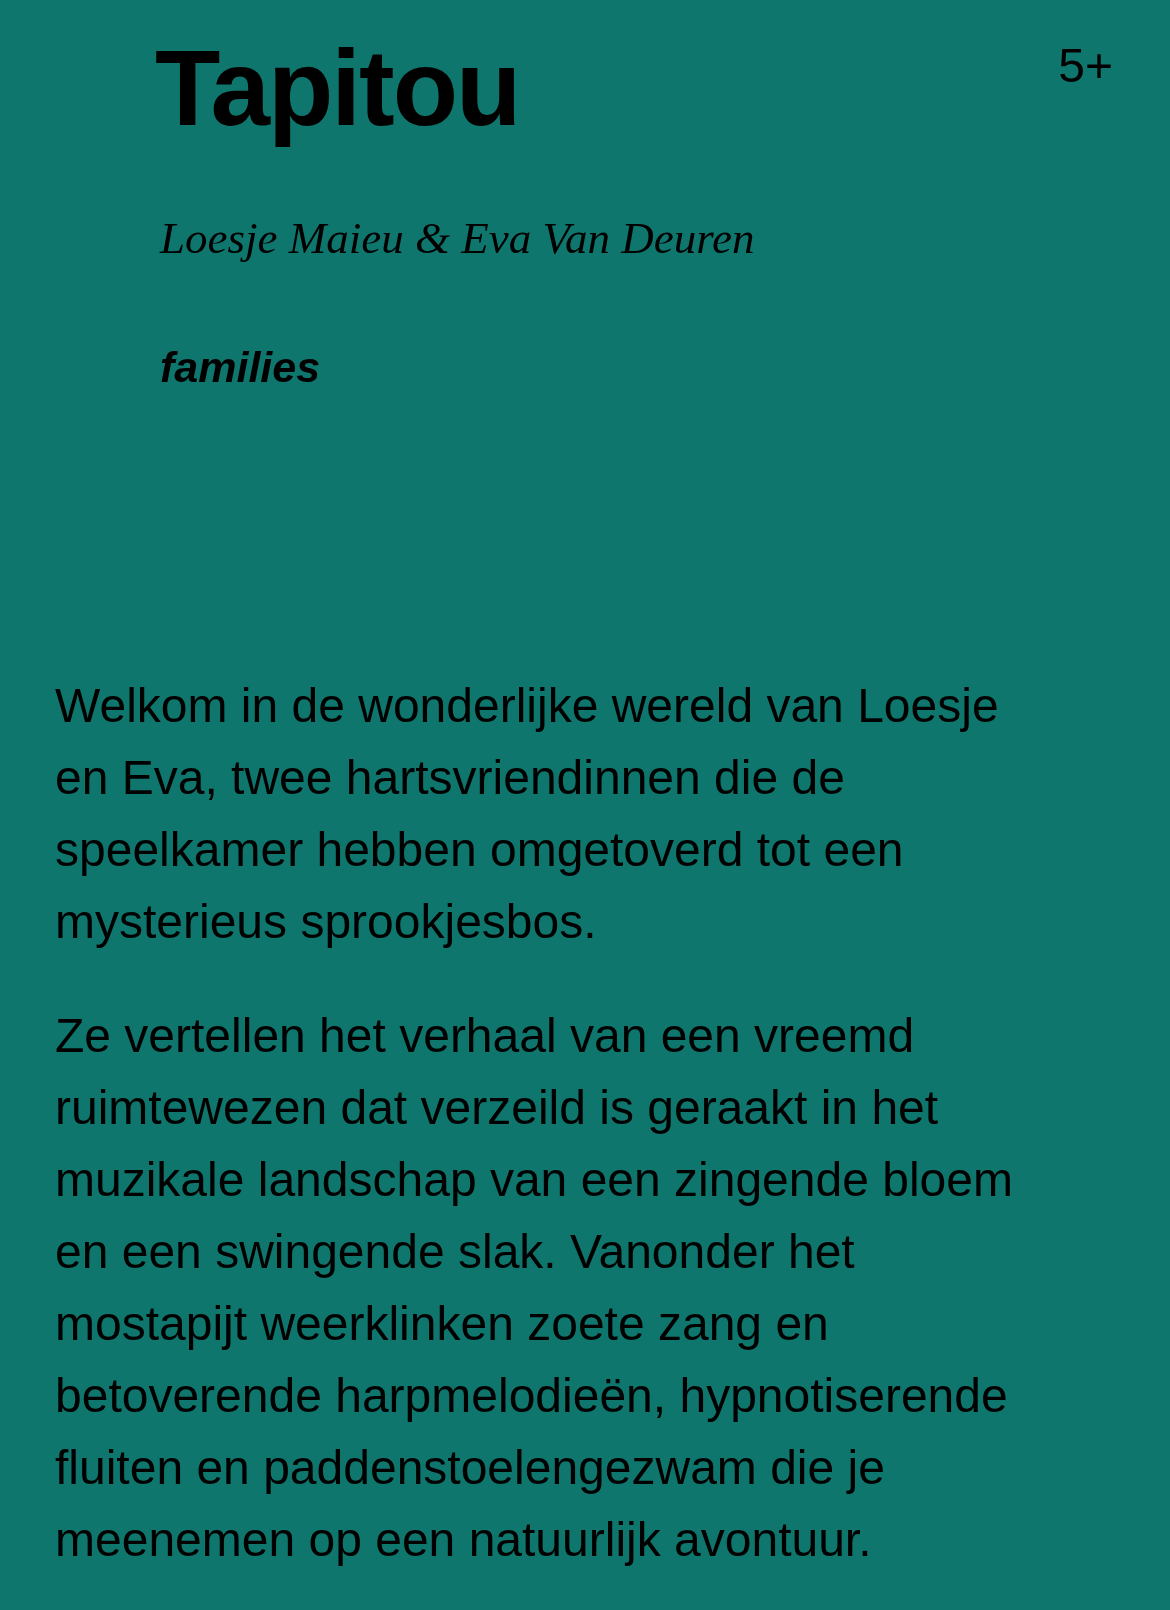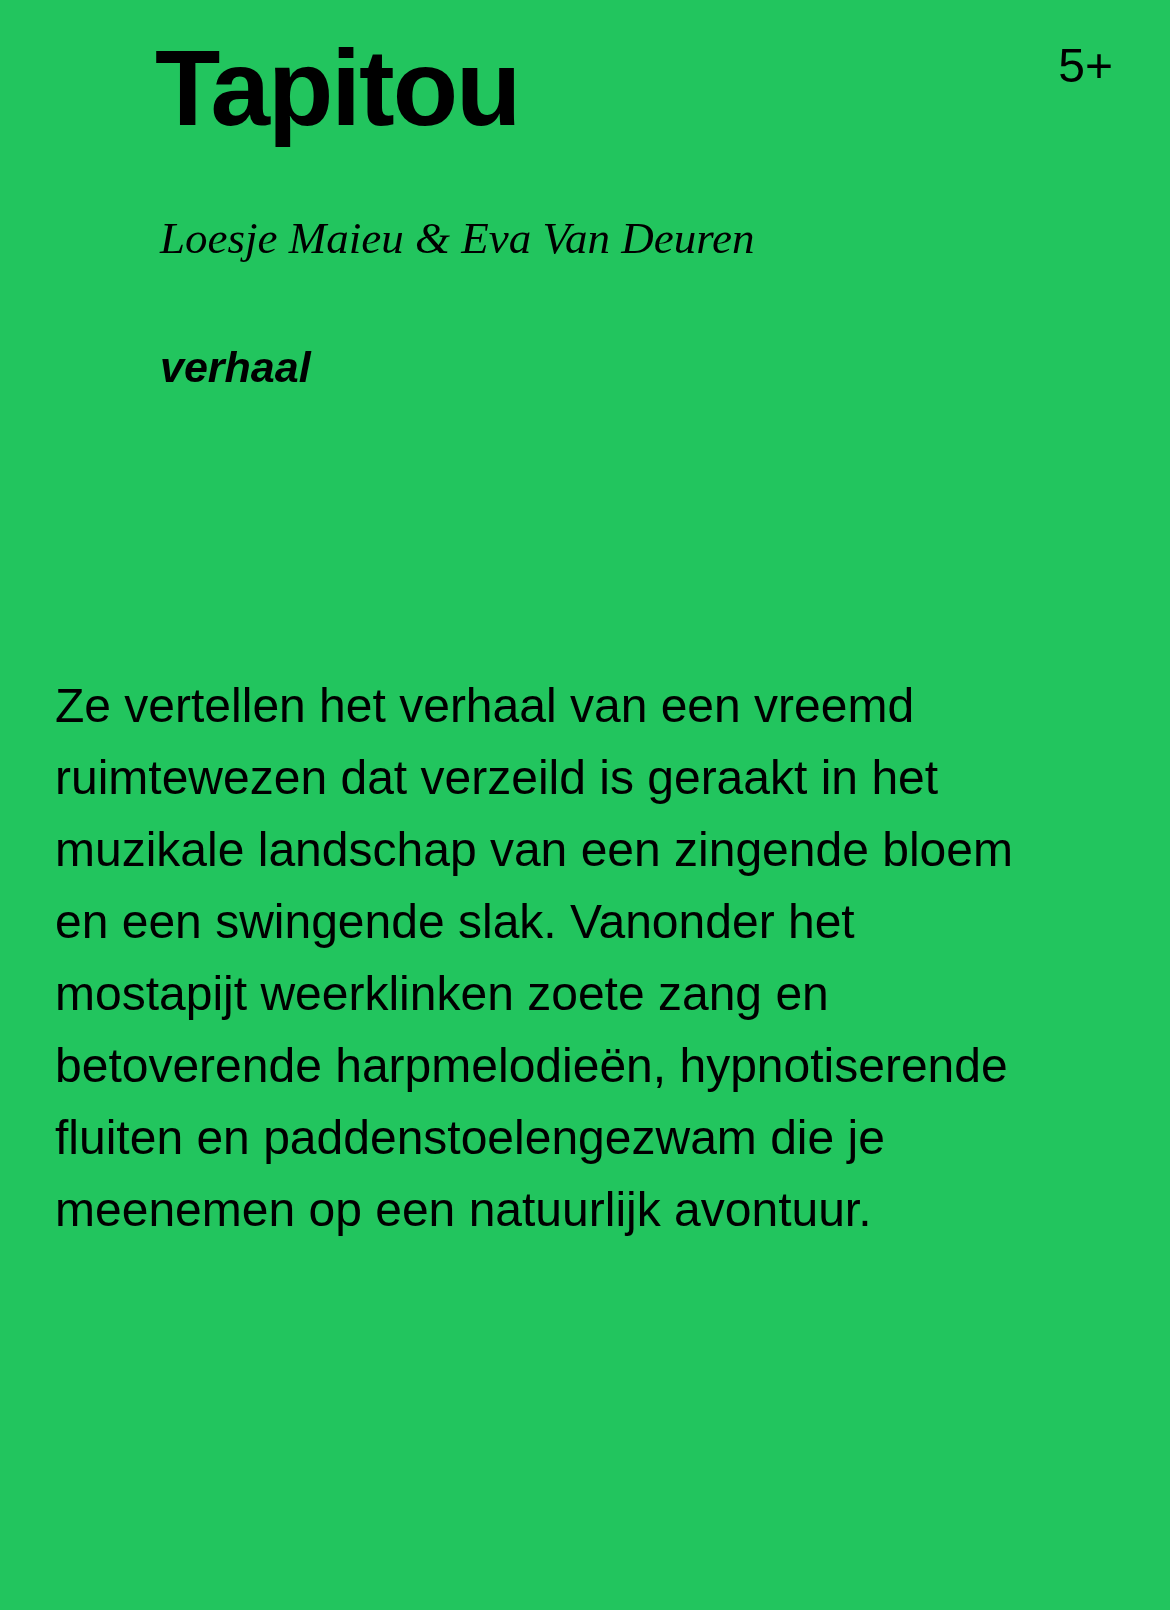--- a/index.html
+++ b/index.html
@@ -3,21 +3,21 @@
 <meta charset="utf-8">
 <style>
   html, body {
     margin: 0;
     padding: 0;
   }
   .page {
     position: relative;
     width: 1170px;
     height: 1610px;
-    background: #22c55e;
+    background: #0f766e;
     color: #000000;
     font-family: "Liberation Sans", sans-serif;
     overflow: hidden;
   }
   .title {
     position: absolute;
     left: 155px;
     top: 35px;
     margin: 0;
     font-size: 107px;
@@ -69,24 +69,28 @@
   }
 </style>
 </head>
 <body>
 
 <div class="page">
   <div class="header-area">
     <h1 class="title">Tapitou</h1>
     <div class="age-badge">5+</div>
     <div class="artists">Loesje Maieu &amp; Eva Van Deuren</div>
-    <div class="category">verhaal</div>
+    <div class="category">families</div>
   </div>
 
   <div class="description">
+    <p>Welkom in de wonderlijke wereld van Loesje
+en Eva, twee hartsvriendinnen die de
+speelkamer hebben omgetoverd tot een
+mysterieus sprookjesbos.</p>
     <p>Ze vertellen het verhaal van een vreemd
 ruimtewezen dat verzeild is geraakt in het
 muzikale landschap van een zingende bloem
 en een swingende slak. Vanonder het
 mostapijt weerklinken zoete zang en
 betoverende harpmelodieën, hypnotiserende
 fluiten en paddenstoelengezwam die je
 meenemen op een natuurlijk avontuur.</p>
   </div>
 </div>

